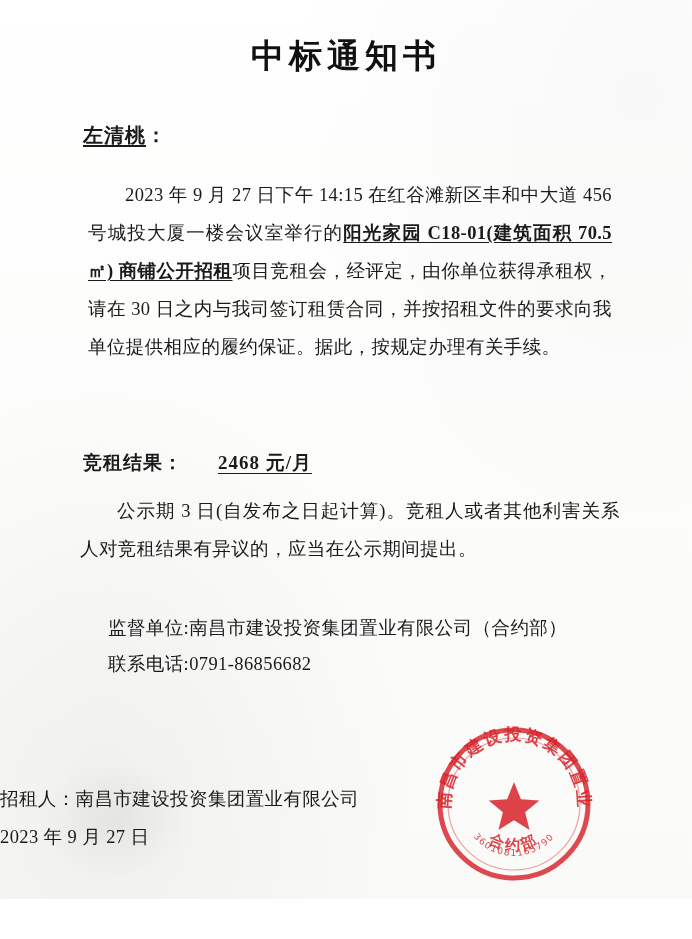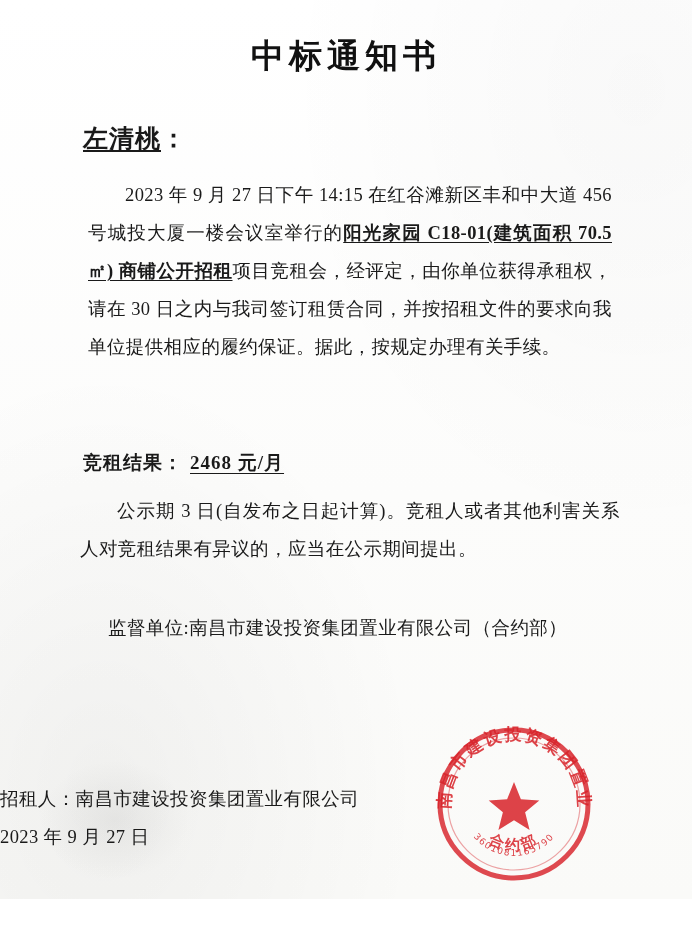--- a/index.html
+++ b/index.html
@@ -40,21 +40,21 @@
     font-size: 33px;
     font-weight: bold;
     letter-spacing: 5px;
     font-family: "DejaVu Serif", "Liberation Serif", serif;
     color: #111;
   }
   .salutation {
     position: absolute;
     top: 122px;
     left: 83px;
-    font-size: 25px;
+    font-size: 20px;
     font-weight: bold;
     letter-spacing: 1px;
   }
   .salutation .name {
     text-decoration: underline;
     text-underline-offset: 3px;
   }
   .body-block {
     position: absolute;
     top: 168px;
@@ -83,21 +83,21 @@
     display: flex;
     align-items: flex-start;
   }
   .result-row .label {
     font-weight: bold;
   }
   .result-row .value {
     font-weight: bold;
     text-decoration: underline;
     text-underline-offset: 4px;
-    margin-left: 1px;
+    margin-left: 29px;
     padding: 0 6px;
   }
   .notice-block {
     position: absolute;
     top: 492px;
     left: 80px;
     width: 540px;
     font-size: 18.5px;
     line-height: 38px;
     text-align: justify;
@@ -175,20 +175,23 @@
     <span class="value">2468 元/月</span>
   </div>
 
   <div class="notice-block">
     <p>公示期 3 日(自发布之日起计算)。竞租人或者其他利害关系人对竞租结果有异议的，应当在公示期间提出。</p>
   </div>
 
   <div class="contact-block">
     <div>
       <span>监督单位:</span><span>南昌市建设投资集团置业有限公司（合约部）</span>
+    </div>
+    <div>
+      <span>联系电话:</span><span>0791-86856682</span>
     </div>
   </div>
 
   <div class="smudge"></div>
 
   <div class="signature-block">
     <div class="line1">
       <span>招租人：</span><span>南昌市建设投资集团置业有限公司</span>
     </div>
     <div class="line2">2023 年 9 月 27 日</div>

